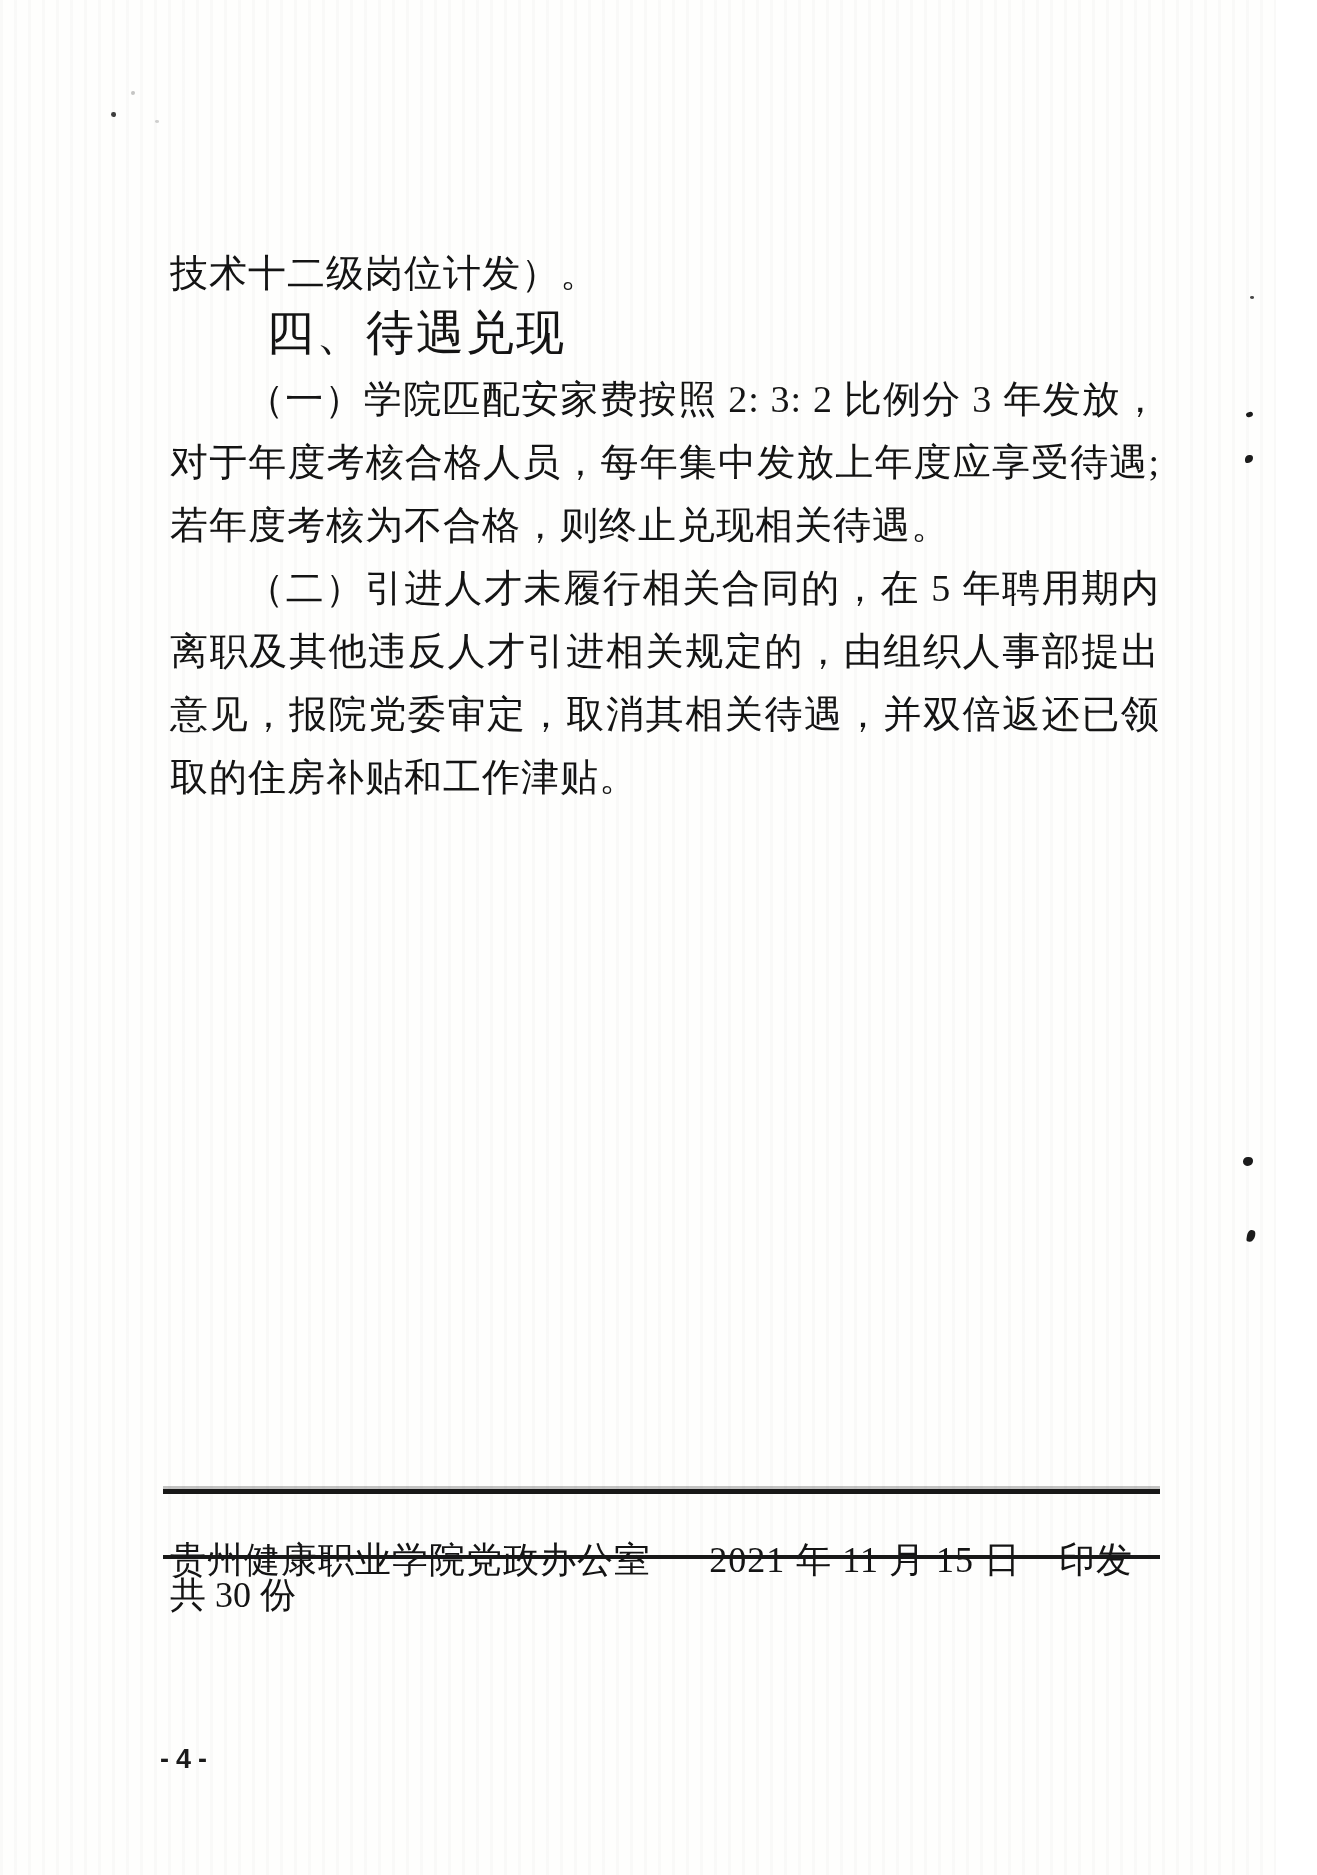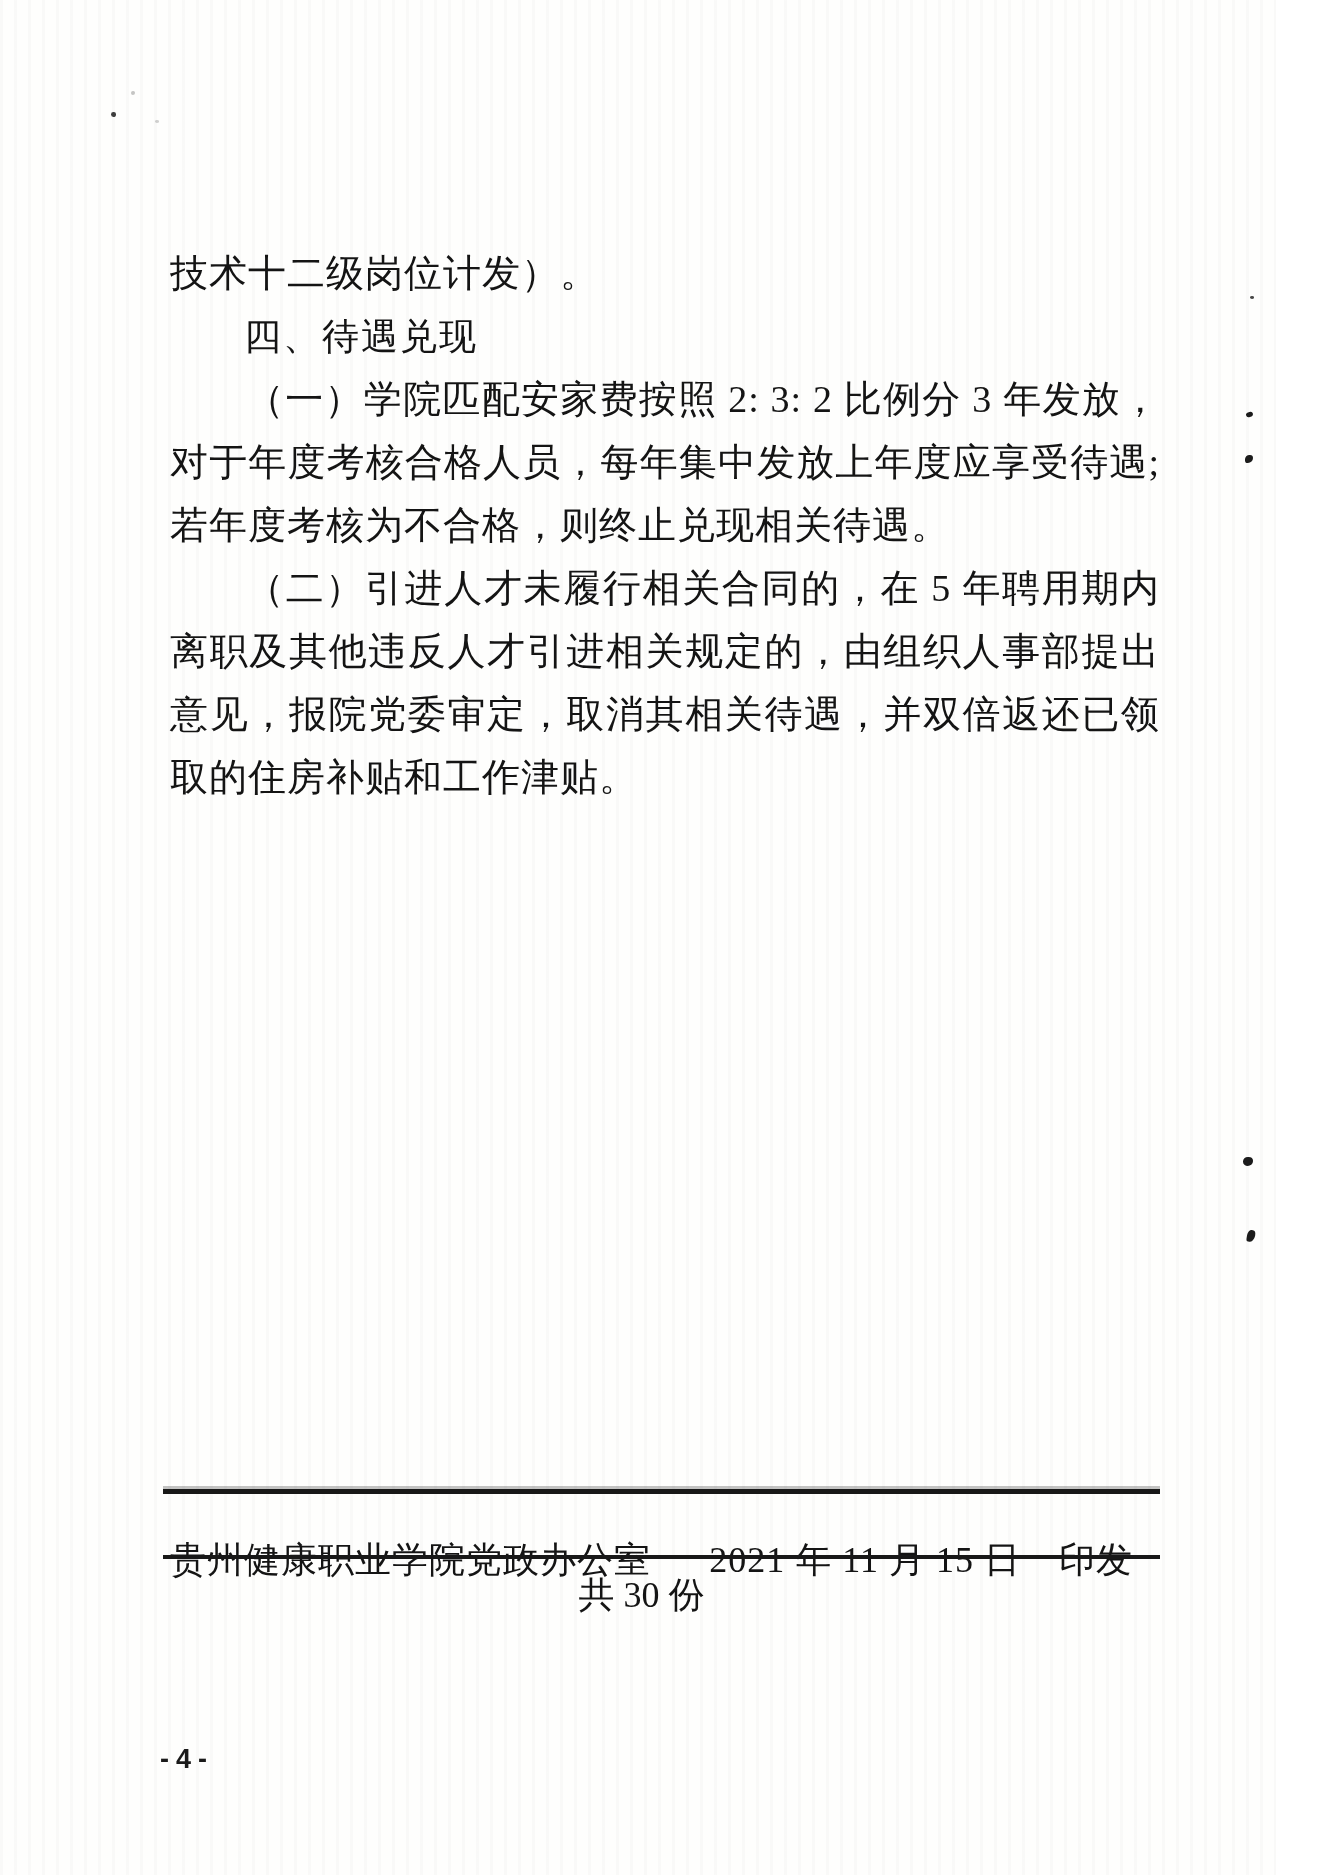--- a/index.html
+++ b/index.html
@@ -43,22 +43,22 @@
     margin: 0;
     padding: 0;
     font-weight: normal;
   }
   .para { text-indent: 2em; }
   .cont { text-indent: 0; }
   .lead { font-weight: bold; }
   .heading {
     text-indent: 2em;
     font-weight: bold;
-    font-family: Liberation Sans, sans-serif;
-    font-size: 37px;
+    font-family: Liberation Mono, monospace;
+    font-size: 48px;
     line-height: 63px;
     letter-spacing: 2px;
   }
 
   
   .rule {
     position: absolute;
     left: 163px;
     width: 997px;
     background: #181818;
@@ -82,21 +82,21 @@
     display: flex;
     gap: 38px;
     padding-right: 22px;
   }
   .copies {
     position: absolute;
     left: 170px;
     top: 1574px;
     width: 985px;
     box-sizing: border-box;
-    text-align: center;
+    text-align: left;
     padding-right: 42px;
     font-size: 36px;
     line-height: 42px;
   }
 
   .page-number {
     position: absolute;
     left: 160px;
     top: 1744px;
     font-size: 27px;

